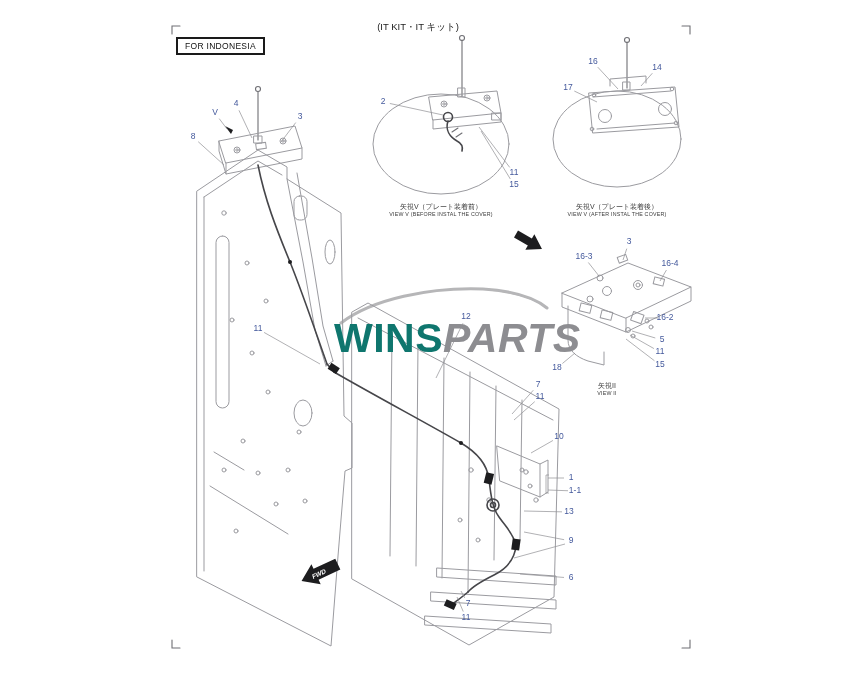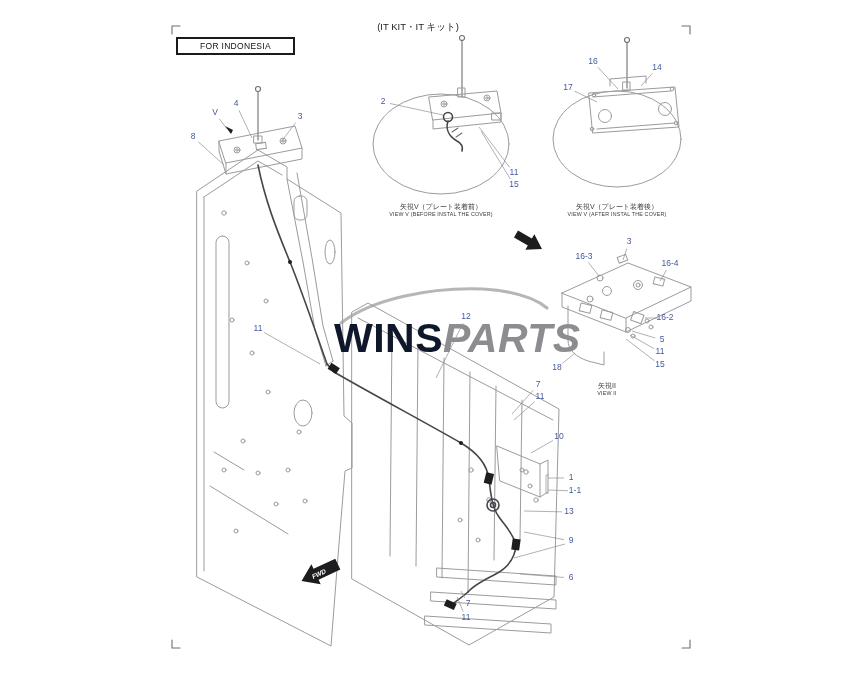--- a/index.html
+++ b/index.html
@@ -1,31 +1,31 @@
 <!DOCTYPE html>
 <html><head>
 <meta charset="utf-8">
 <style>
   html,body{margin:0;padding:0;background:#ffffff;}
   #stage{position:relative;width:868px;height:681px;background:#fff;overflow:hidden;
          font-family:"Liberation Sans",sans-serif;}
   #diagram{position:absolute;left:0;top:0;z-index:1;}
   .overlay{position:absolute;z-index:4;}
   #region-box{left:176px;top:37px;border:2px solid #1a1a1a;background:#fff;
-              font-size:8.5px;color:#111;padding:2px 22px;letter-spacing:.3px;}
+              font-size:8.5px;color:#111;padding:2px 7px;letter-spacing:.3px;}
   #kit-title{left:418px;top:21px;transform:translateX(-50%);font-size:9.5px;color:#222;white-space:nowrap;}
   .caption{transform:translateX(-50%);text-align:center;white-space:nowrap;color:#3a3a3a;line-height:1.35;}
   .caption .jp{display:block;font-size:7px;}
   .caption .en{display:block;font-size:5.3px;letter-spacing:.2px;}
   #caption-before{left:441px;top:202px;}
   #caption-after{left:617px;top:202px;}
   #caption-view2{left:607px;top:381px;}
   #watermark{left:334px;top:318px;z-index:3;font-size:41px;font-weight:bold;line-height:1;
              white-space:nowrap;pointer-events:none;letter-spacing:0.5px;}
-  #watermark .wm-l{color:#0f172a;}
+  #watermark .wm-l{color:#0f766e;}
   #watermark .wm-r{color:#8d8d91;font-style:italic;}
   
   .thin{stroke:#9b9ba0;stroke-width:1;fill:none;stroke-linejoin:round;stroke-linecap:round;}
   .med{stroke:#6f6f74;stroke-width:1.1;fill:none;stroke-linecap:round;}
   .dark{stroke:#46464a;stroke-width:1.6;fill:none;stroke-linecap:round;}
   .fillc{fill:#1d1d1f;stroke:none;}
   .leader{stroke:#8f8f94;stroke-width:0.7;fill:none;}
   .callout{font-size:8.5px;fill:#44599c;}
   .fwd-text{font-size:6.5px;font-weight:bold;font-style:italic;fill:#ffffff;}
   .swoosh{stroke:#b6b6b8;fill:none;stroke-linecap:round;}

